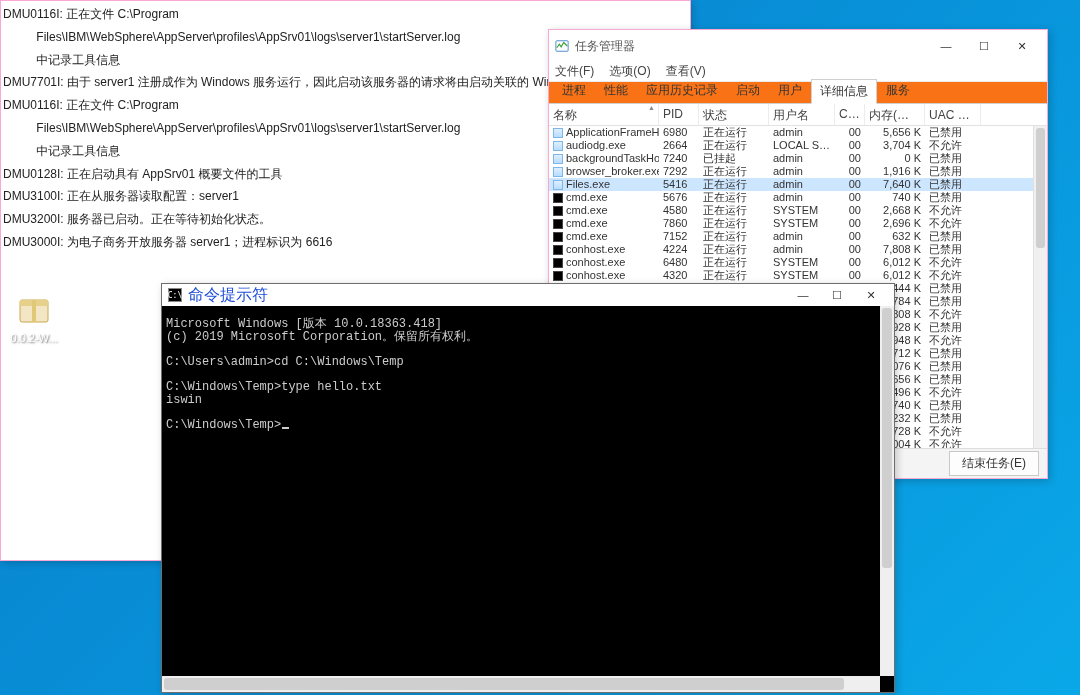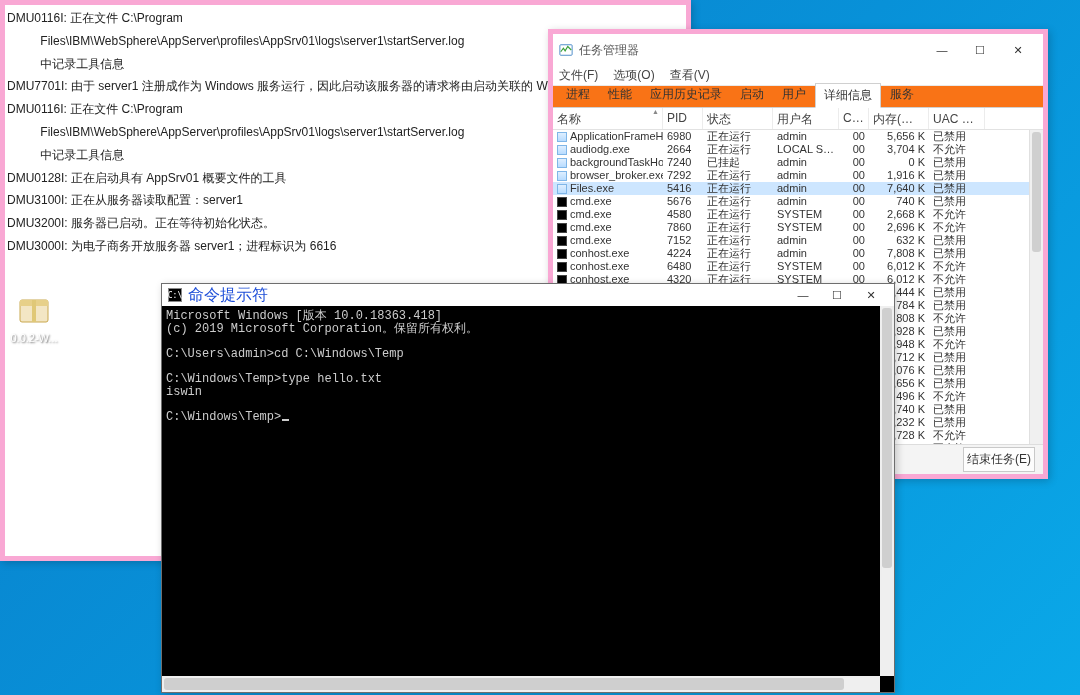--- a/index.html
+++ b/index.html
@@ -1,17 +1,17 @@
 <!DOCTYPE html>
 <html><head>
 <meta charset="utf-8">
 <style>
 *{box-sizing:border-box;margin:0;padding:0}
 body{width:1080px;height:695px;background:linear-gradient(135deg,#0a7cc9 0%,#0891d8 50%,#0aa8e8 100%);font-family:"Microsoft YaHei","Segoe UI",Tahoma,sans-serif;font-size:12px;overflow:hidden;position:relative}
-.window{position:absolute;background:#fff;border:5px solid #f9a8d4;box-shadow:2px 2px 8px rgba(0,0,0,.2)}
+.window{position:absolute;background:#fff;border:1px solid #f9a8d4;box-shadow:2px 2px 8px rgba(0,0,0,.2)}
 .log-window{left:0;top:0;width:691px;height:561px;background:#fff;font-size:12px;font-family:"Microsoft YaHei",sans-serif;padding:2px;line-height:1.9;overflow:hidden}
 .log-window .line{white-space:pre-wrap;color:#222}
 .taskmgr{left:548px;top:29px;width:500px;height:450px;display:flex;flex-direction:column}
 .tm-titlebar{height:22px;background:#fff;display:flex;align-items:center;padding:16px 6px}
 .tm-titlebar .tm-icon{width:14px;height:14px;margin-right:6px;display:inline-flex;align-items:center;justify-content:center}
 .tm-titlebar .tm-icon svg{width:14px;height:14px}
 .tm-titlebar .title{color:#555;font-size:12px}
 .tm-titlebar .winbtns{margin-left:auto;display:flex}
 .tm-titlebar .winbtn{width:38px;height:20px;display:flex;align-items:center;justify-content:center;color:#333;font-size:11px}
 .tm-menubar{height:20px;background:#fff;display:flex;align-items:center;padding:0 6px;gap:15px;color:#444;font-size:12px;border-bottom:1px solid #e9e9e9}
@@ -26,30 +26,30 @@
 .tm-rows{flex:1;overflow:hidden;position:relative}
 .tm-row{display:grid;grid-template-columns:110px 40px 70px 66px 30px 60px 56px;height:13px;font-size:11px;color:#333;line-height:13px}
 .tm-row.sel{background:#cde6ff}
 .tm-row .c{padding:0 4px;white-space:nowrap;overflow:hidden;text-overflow:ellipsis}
 .tm-row .c.num{text-align:right}
 .tm-row .name{display:flex;align-items:center;gap:3px}
 .proc-icon{width:10px;height:10px;display:inline-block;flex-shrink:0}
 .proc-icon.gui{background:linear-gradient(#dfefff,#b8dcff);border:1px solid #7fb6e8}
 .proc-icon.cmd{background:#000;border:1px solid #444}
 .tm-footer{height:30px;background:#f4f4f4;border-top:1px solid #ddd;display:flex;align-items:center;justify-content:flex-end;padding:0 8px}
-.tm-footer .btn{background:#fdfdfd;border:1px solid #c9c9c9;padding:3px 3px;font-size:12px;color:#333;cursor:pointer}
+.tm-footer .btn{background:#fdfdfd;border:1px solid #c9c9c9;padding:3px 12px;font-size:12px;color:#333;cursor:pointer}
 .tm-scroll{position:absolute;right:0;top:0;width:14px;height:100%;background:#f0f0f0;border-left:1px solid #e0e0e0}
 .tm-scroll .thumb{position:absolute;left:2px;right:2px;top:2px;height:120px;background:#cfcfcf;border-radius:3px}
 .cmd-window{left:161px;top:283px;width:734px;height:410px;border:1px solid #6e6e6e;display:flex;flex-direction:column}
 .cmd-title{height:22px;background:#fff;display:flex;align-items:center;padding:0 6px}
 .cmd-title .ci{width:14px;height:14px;background:#000;border:1px solid #888;margin-right:6px;display:inline-flex;align-items:center;justify-content:center;color:#fff;font-size:8px;font-family:Consolas,monospace}
 .cmd-title .t{font-size:16px;color:#1d4ed8}
 .cmd-title .winbtns{margin-left:auto;display:flex}
 .cmd-title .winbtn{width:34px;height:20px;display:flex;align-items:center;justify-content:center;color:#333;font-size:11px}
-.cmd-body{flex:1;background:#000;color:#ccc;font-family:"NSimSun",Consolas,"Courier New",monospace;font-size:12px;padding:4px 4px;line-height:1.05;white-space:pre;overflow:hidden;position:relative}
+.cmd-body{flex:1;background:#000;color:#ccc;font-family:"NSimSun",Consolas,"Courier New",monospace;font-size:12px;padding:12px 4px;line-height:1.05;white-space:pre;overflow:hidden;position:relative}
 .cmd-scroll-v{position:absolute;right:0;top:22px;bottom:16px;width:14px;background:#efefef}
 .cmd-scroll-v .th{position:absolute;left:2px;right:2px;top:2px;height:260px;background:#cfcfcf;border-radius:3px}
 .cmd-scroll-h{position:absolute;left:0;right:14px;bottom:0;height:16px;background:#efefef}
 .cmd-scroll-h .th{position:absolute;top:2px;bottom:2px;left:2px;width:680px;background:#cfcfcf;border-radius:3px}
 .cursor{display:inline-block;width:7px;height:2px;background:#ccc;vertical-align:bottom;margin-bottom:2px;margin-left:1px}
 .desktop-icon{position:absolute;left:3px;top:290px;width:62px;text-align:center;cursor:pointer}
 .desktop-icon .di-img{width:40px;height:40px;margin:0 auto 2px auto}
 .desktop-icon .di-img svg{width:40px;height:40px}
 .desktop-icon .di-label{color:#fff;font-size:11px;text-shadow:1px 1px 2px rgba(0,0,0,.6);line-height:1.1}
 </style>

